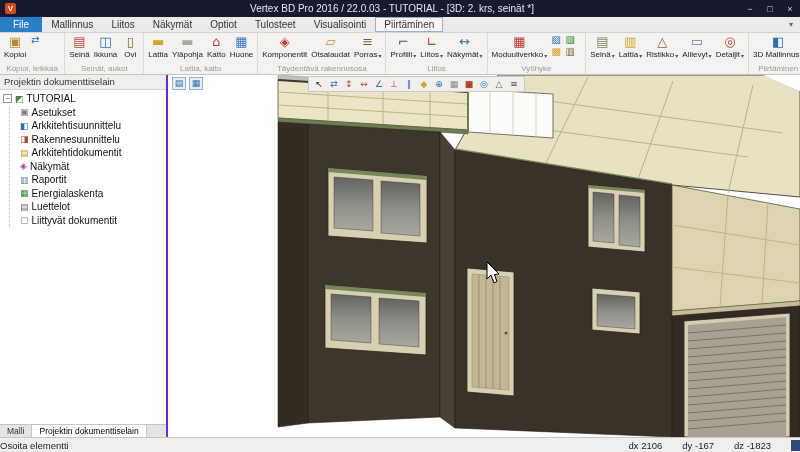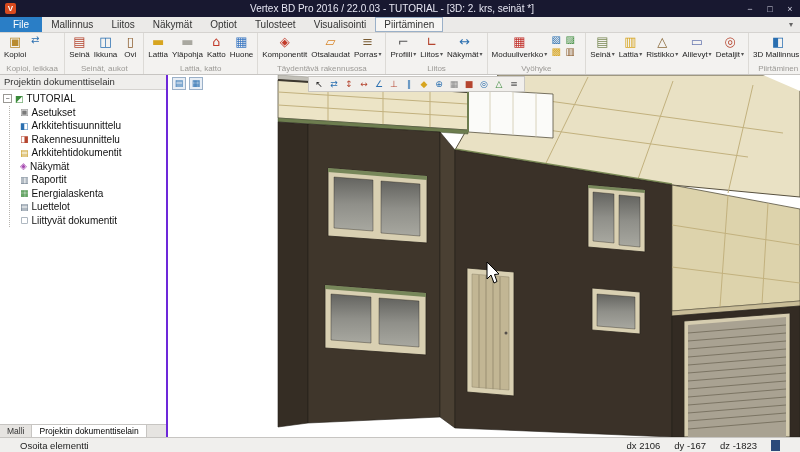--- a/index.html
+++ b/index.html
@@ -19,21 +19,21 @@
   .tabchevron{margin-left:auto;font-size:8px;color:#666;padding:3px 7px}
   
   .ribbon{height:42px;flex:0 0 42px;background:#f3f2f0;display:flex;border-bottom:1px solid #c7c5c2;overflow:hidden}
   .rgroup{display:flex;flex-direction:column;border-right:1px solid #dcdad6;padding:1px 2px 0}
   .rbuttons{flex:1;display:flex;align-items:flex-start}
   .rbtn{display:flex;flex-direction:column;align-items:center;padding:0 2px;min-width:22px}
   .rbtn .ricon{height:16px;font-size:13px;line-height:16px;font-family:"DejaVu Sans",sans-serif}
   .rbtn.mini{min-width:14px;padding:0 1px}
   .rbtn.mini .ricon{height:12px;font-size:10px;line-height:12px}
   .miniwrap{display:flex;flex-wrap:wrap;width:34px}
-  .rlabelrow{display:flex;align-items:flex-start;gap:1px}
+  .rlabelrow{display:flex;align-items:flex-end;gap:1px}
   .rlabel{font-size:8px;color:#222;white-space:nowrap}
   .dd{font-size:6px;color:#555}
   .glabel{font-size:8px;color:#9b9995;text-align:center;height:11px;line-height:11px;white-space:nowrap}
   
   .main{flex:1;display:flex;min-height:0}
   .sidepanel{width:168px;flex:0 0 168px;display:flex;flex-direction:column;border-right:2px solid #6d28d9;background:#fff}
   .panelheader{height:15px;flex:0 0 15px;font-size:9.5px;padding:1px 4px;background:#efeeec;border-bottom:1px solid #d5d3d0;color:#333;white-space:nowrap;overflow:hidden}
   .tree{flex:1;font-size:10px;padding:2px 1px;overflow:hidden}
   .trow{display:flex;align-items:center;height:13.5px;white-space:nowrap;gap:3px;padding-left:2px}
   .trow .exp{width:9px;height:9px;flex:0 0 9px;border:1px solid #9a9894;font-size:7px;line-height:7px;text-align:center;color:#333;background:#fff}
@@ -44,21 +44,21 @@
   .btab{padding:0 7px;display:flex;align-items:center;border-right:1px solid #c7c5c2;color:#333;white-space:nowrap}
   .btab.active{background:#fff;color:#000}
   
   .viewport{flex:1;position:relative;background:#fff;overflow:hidden}
   .building{position:absolute;inset:0;width:100%;height:100%}
   .vtoolbar{position:absolute;left:140px;top:1px;display:flex;gap:1px;background:#f1efec;border:1px solid #c9c7c3;padding:1px 3px;z-index:5;align-items:center}
   .vticon{width:14px;height:12px;font-size:9px;line-height:12px;text-align:center;font-family:"DejaVu Sans",sans-serif}
   .cornerbtns{position:absolute;left:4px;top:2px;display:flex;gap:3px;z-index:5}
   .cbtn{width:14px;height:13px;background:#e8eef5;border:1px solid #9ab0c8;font-size:9px;line-height:11px;text-align:center;color:#2a6fb0;font-family:"DejaVu Sans",sans-serif}
   
-  .statusbar{height:15px;flex:0 0 15px;background:#f0efed;border-top:1px solid #c7c5c2;display:flex;align-items:center;font-size:9.5px;color:#222;padding:0 20px;gap:14px}
+  .statusbar{height:15px;flex:0 0 15px;background:#f0efed;border-top:1px solid #c7c5c2;display:flex;align-items:center;font-size:9.5px;color:#222;padding:0 0;gap:20px}
   .statusleft{margin-right:auto}
   .coord{white-space:nowrap}
   .grip{width:9px;height:11px;background:#2b4a7a}
 </style>
 </head>
 <body>
 
 <div class="app">
 
   <div class="titlebar">

